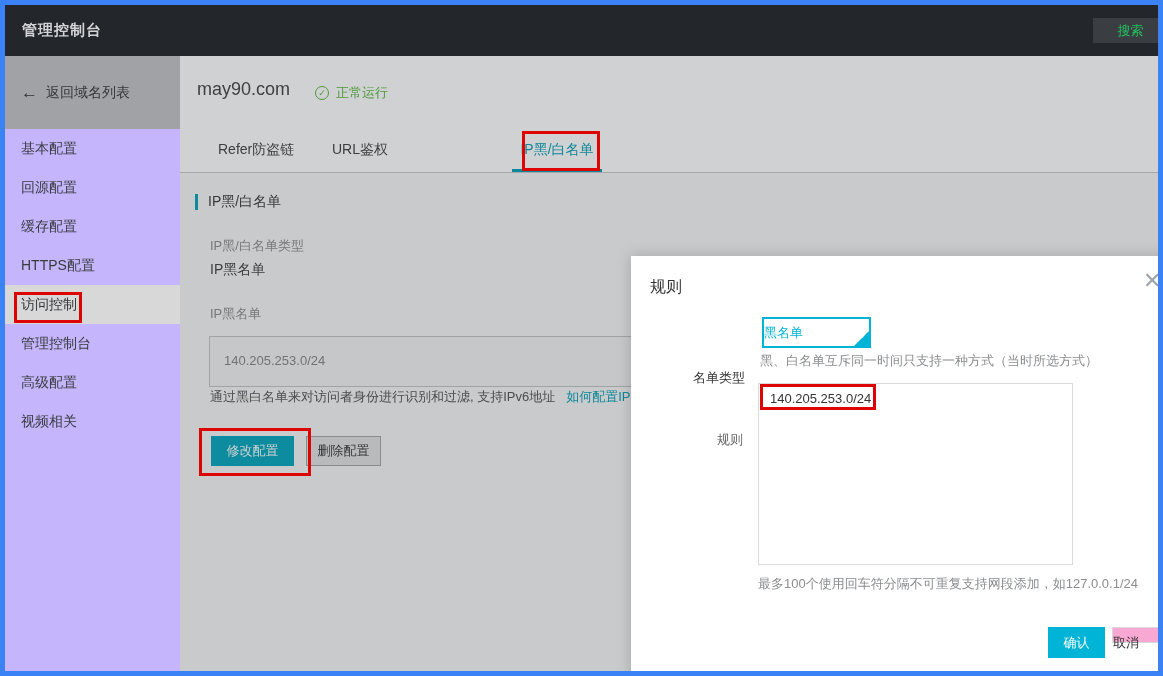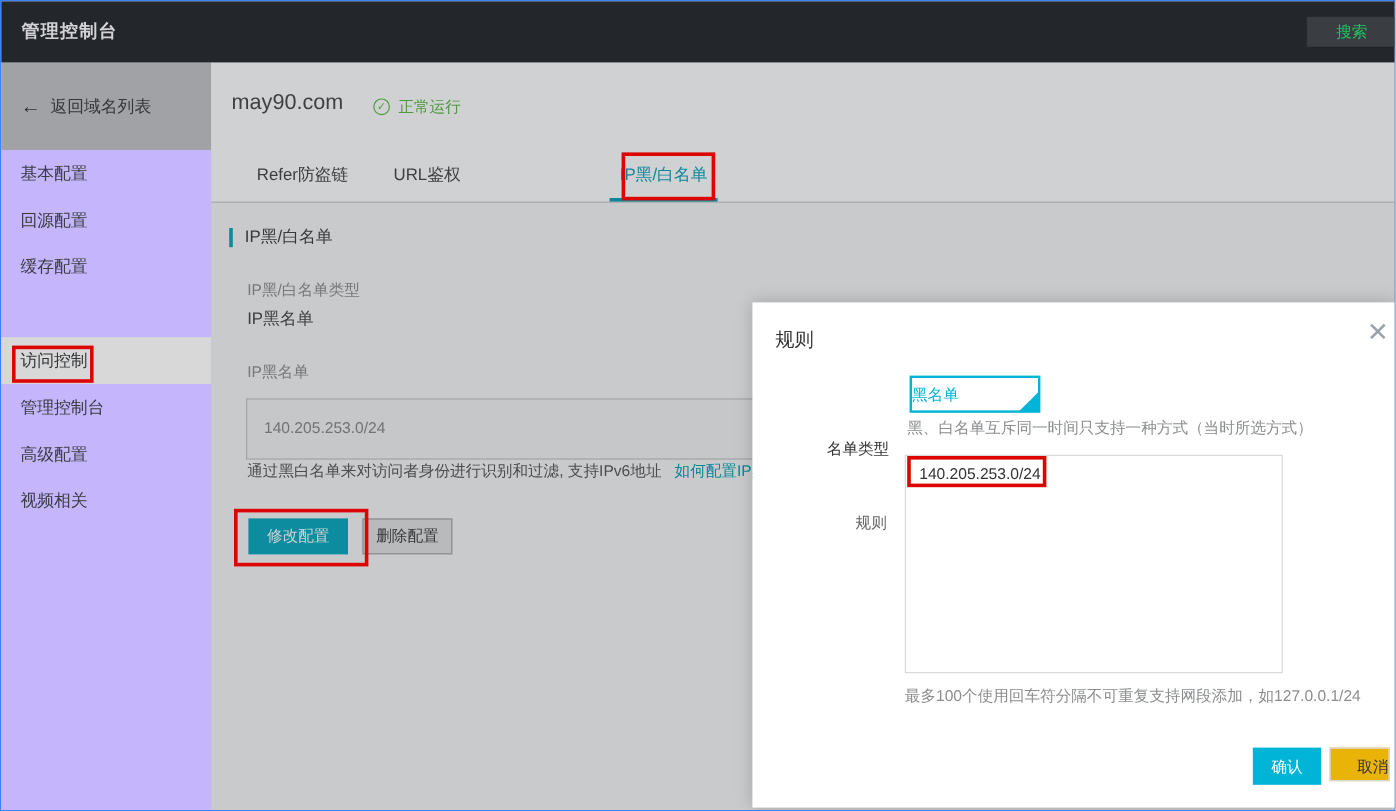--- a/index.html
+++ b/index.html
@@ -1,19 +1,19 @@
 <!DOCTYPE html>
 <html><head>
 <meta charset="utf-8">
 <style>
   * { margin:0; padding:0; box-sizing:border-box; }
   html,body { background:#e8e8e8; }
   body { font-family:"Liberation Sans","DejaVu Sans",sans-serif; }
   .screen { position:relative; width:1163px; height:676px; background:#c9cacb; overflow:hidden;
-            border:1px solid #3b82f6; }
+            border:5px solid #3b82f6; }
   .abs { position:absolute; }
 
   
   .topbar { left:0; top:0; width:1163px; height:51px; background:#23262b; z-index:5; }
   .topbar-title { left:17px; top:16px; font-size:15px; font-weight:600; color:#d2d3d5; letter-spacing:1px; }
   .search-btn { left:1088px; top:13px; width:75px; height:25px; background:#3a3e43; color:#22c55e;
                 font-size:13px; text-align:center; line-height:25px; cursor:pointer; }
 
   
   .side-header { left:0; top:51px; width:175px; height:73px; background:#a0a2a6; z-index:2; }
@@ -67,23 +67,23 @@
                 border-left:17px solid transparent; border-bottom:17px solid #00b4d8; }
   .corner-check { position:absolute; right:1px; bottom:-3px; color:#fff; font-size:10px; }
   .mhelper { position:absolute; font-size:13px; color:#8b8d8f; white-space:nowrap; }
   .rules-label { left:86px; top:131px; color:#666; }
   .rules-box { position:absolute; left:127px; top:127px; width:315px; height:182px;
                border:1px solid #d9d9d9; background:#fff; padding:7px 11px;
                font-size:13px; color:#333; cursor:text; }
   .rules-helper { left:127px; top:319px; }
   .confirm-btn { position:absolute; left:417px; top:371px; width:57px; height:31px; line-height:31px;
                  background:#00b4d8; color:#fff; font-size:13px; text-align:center; cursor:pointer; }
-  .cancel-btn { position:absolute; left:481px; top:371px; width:50px; height:28px; line-height:29px;
-                background:#eab308; border:1px solid #d8d9da; color:#333; font-size:13px;
-                text-align:right; cursor:pointer; }
+  .cancel-btn { position:absolute; left:481px; top:371px; width:50px; height:16px; line-height:29px;
+                background:#f9a8d4; border:1px solid #d8d9da; color:#333; font-size:13px;
+                text-align:left; cursor:pointer; }
 
   
   .anno { position:absolute; border:3px solid #dc0502; background:transparent; z-index:30; }
   .anno-sidebar { left:9px;  top:287px; width:68px;  height:31px; }
   .anno-tab     { left:517px; top:126px; width:78px; height:40px; }
   .anno-modify  { left:194px; top:423px; width:112px; height:48px; }
   .anno-rules   { left:755px; top:379px; width:116px; height:26px; }
 </style>
 </head>
 <body>
@@ -98,20 +98,21 @@
   <div class="abs side-header">
     <div class="back-row">
       <span class="back-arrow">←</span>
       <span>返回域名列表</span>
     </div>
   </div>
   <div class="abs side-body">
     <div class="side-item" style="top:0px">基本配置</div>
     <div class="side-item" style="top:39px">回源配置</div>
     <div class="side-item" style="top:78px">缓存配置</div>
+    <div class="side-item" style="top:117px">HTTPS配置</div>
     <div class="side-item selected" style="top:156px">访问控制</div>
     <div class="side-item" style="top:195px">管理控制台</div>
     <div class="side-item" style="top:273px">视频相关</div>
     <div class="side-item" style="top:234px">高级配置</div>
   </div>
 
   <div class="abs main-header">
     <div class="domain-title">may90.com</div>
     <div class="status-wrap">
       <span class="status-circle">✓</span>

